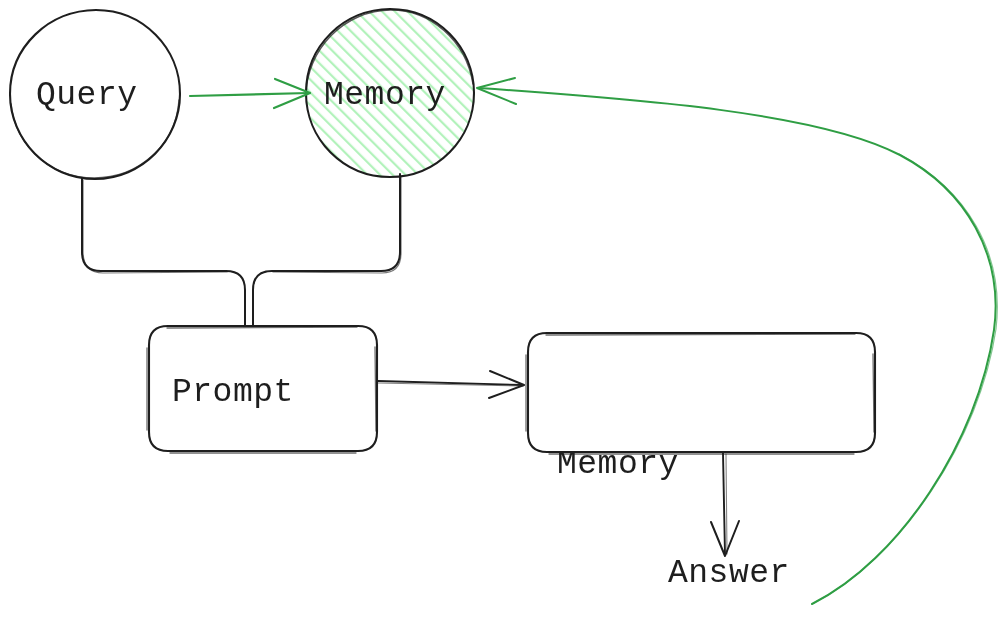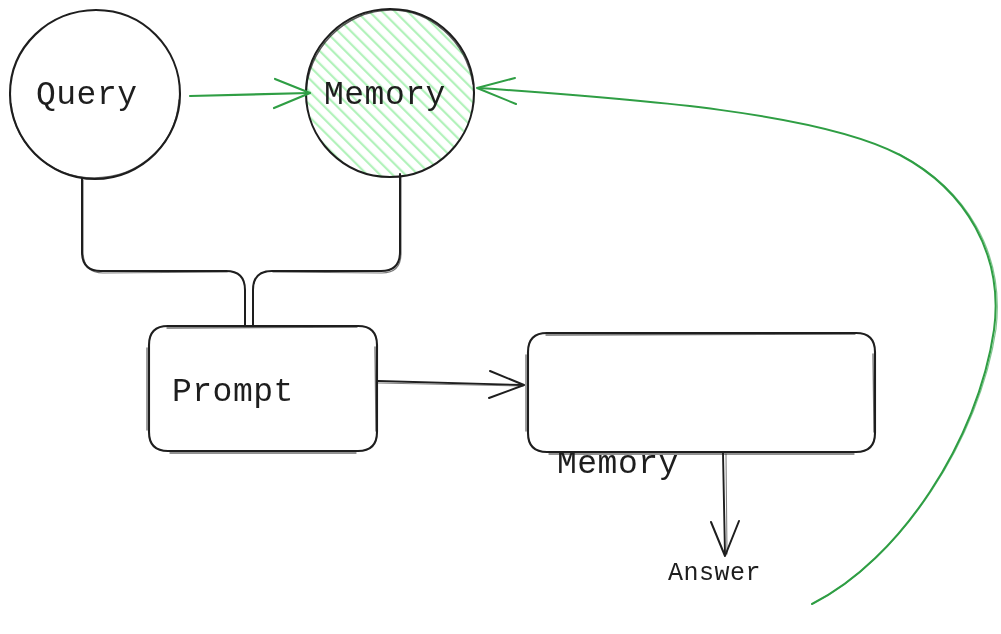--- a/index.html
+++ b/index.html
@@ -54,21 +54,21 @@
   }
   .label-agent {
     left: 557px;
     top: 360px;
     font-size: 33px;
     line-height: 42px;
   }
   .label-answer {
     left: 668px;
     top: 554px;
-    font-size: 25px;
+    font-size: 33px;
     line-height: 40px;
   }
 </style>
 </head>
 <body>
 
 <div id="canvas">
 
   <svg id="diagram-svg" viewBox="0 0 1001 634">
     <defs>

